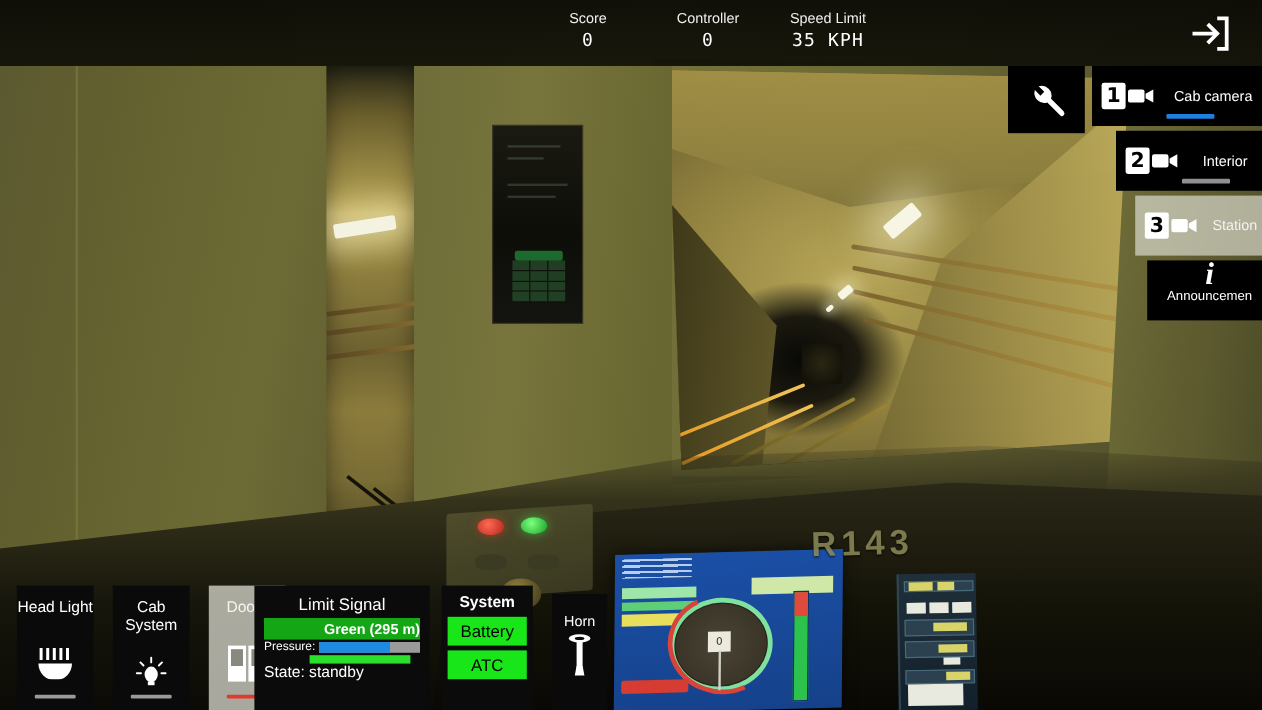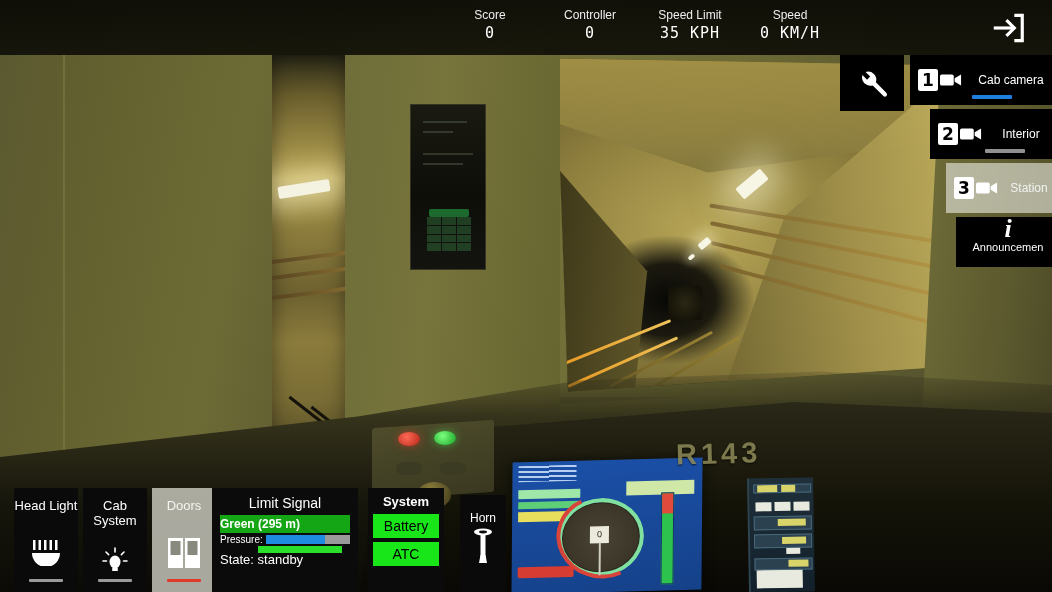--- a/index.html
+++ b/index.html
@@ -323,21 +323,21 @@
   .cam-underline { position: absolute; bottom: 6px; height: 4px; border-radius: 1px; }
   .cam-item.c1 .cam-underline { left: 62px; width: 40px; background: #1e7fdf; }
   .cam-item.c2 .cam-underline { left: 55px; width: 40px; background: #909090; }
   .cam-item.c4 .info-i {
     color: #fff; font-size: 26px; font-weight: 700; font-style: italic;
     font-family: "Liberation Serif", serif; line-height: 24px;
   }
   .cam-item.c4 .cam-label { font-size: 11px; }
 
   
-  .bottom-controls { position: absolute; left: 14px; bottom: 0; display: flex; gap: 5px; z-index: 22; }
+  .bottom-controls { position: absolute; left: 14px; bottom: 0; display: flex; gap: 16px; z-index: 22; }
   .ctrl-btn {
     width: 64px; height: 104px; background: #0a0a0a;
     display: flex; flex-direction: column; align-items: center;
     padding-top: 10px; position: relative; cursor: pointer;
   }
   .ctrl-btn.light-bg { background: rgba(208,208,196,0.80); }
   .ctrl-btn .ctl-label {
     color: #fff; font-size: 13px; text-align: center; line-height: 15px;
   }
   .ctrl-btn.light-bg .ctl-label { color: #f5f5f0; }
@@ -349,21 +349,21 @@
   .ctrl-underline.red { background: #e03a2a; }
 
   
   .signal-panel {
     position: absolute; left: 212px; bottom: 0; width: 146px; height: 104px;
     background: #0b0b0b; padding: 6px 8px 0; z-index: 22;
   }
   .signal-title { color: #fff; font-size: 14px; text-align: center; line-height: 18px; }
   .signal-state {
     margin-top: 3px; height: 18px; background: #15a615;
-    color: #fff; font-size: 12px; font-weight: 700; text-align: left; line-height: 18px;
+    color: #fff; font-size: 12px; font-weight: 700; text-align: right; line-height: 18px;
   }
   .compressor-title { color: #fff; font-size: 14px; text-align: center; line-height: 22px; margin-top: 1px; }
   .pressure-row { display: flex; align-items: center; gap: 3px; margin-top: 1px; position: relative; }
   .pressure-lbl { color: #fff; font-size: 10px; }
   .pressure-track { position: relative; flex: 1; height: 9px; background: #9a9a9a; }
   .pressure-fill { position: absolute; left: 0; top: 0; height: 100%; background: #1e8ae0; }
   .pressure-green { position: absolute; left: 38px; bottom: -8px; width: 84px; height: 7px; background: #2ae02a; }
   .state-row { color: #fff; font-size: 13px; margin-top: 7px; }
 
   
@@ -525,24 +525,20 @@
         <div class="val">0</div>
       </div>
       <div class="stat">
         <div class="lbl">Controller</div>
         <div class="val">0</div>
       </div>
       <div class="stat">
         <div class="lbl">Speed Limit</div>
         <div class="val">35 KPH</div>
       </div>
-      <div class="stat">
-        <div class="lbl">Speed</div>
-        <div class="val">0 KM/H</div>
-      </div>
     </div>
 
     <div class="exit-btn">
       <span>
         <svg width="38" height="38" viewBox="0 0 24 24" fill="none" stroke="#ffffff" stroke-width="2">
           <path d="M3 12h12"></path>
           <path d="M11 7l5 5-5 5"></path>
           <path d="M16 4h5v16h-5"></path>
         </svg>
       </span>

